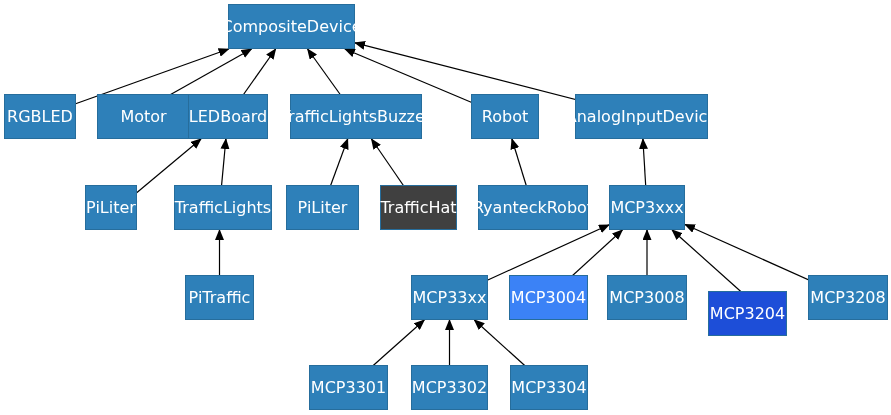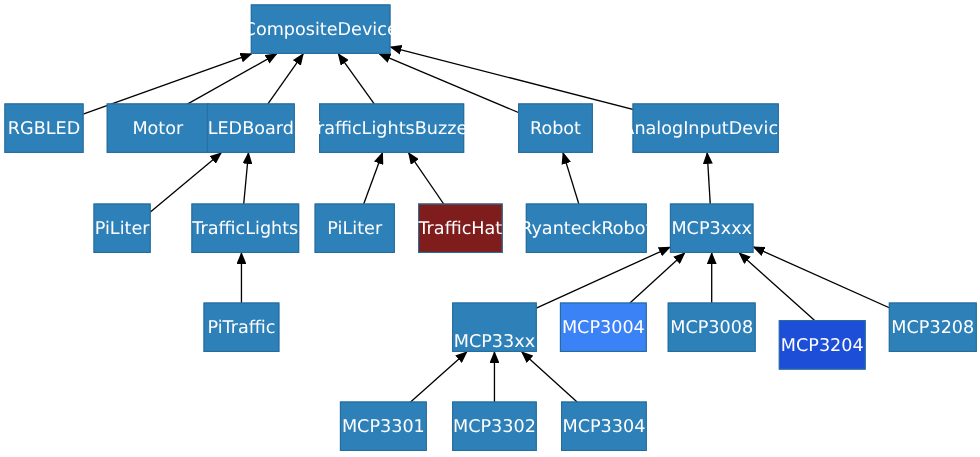--- a/index.html
+++ b/index.html
@@ -99,33 +99,33 @@
       </div>
       <div class="class-node" style="left: 85px; top: 185px; width: 52px; height: 45px; background: rgb(46, 128, 185); border: 1px solid rgb(38, 109, 156); color: rgb(255, 255, 255);">
         <span>PiLiter</span>
       </div>
       <div class="class-node" style="left: 174px; top: 185px; width: 98px; height: 45px; background: rgb(46, 128, 185); border: 1px solid rgb(38, 109, 156); color: rgb(255, 255, 255);">
         <span>TrafficLights</span>
       </div>
       <div class="class-node" style="left: 286px; top: 185px; width: 73px; height: 45px; background: rgb(46, 128, 185); border: 1px solid rgb(38, 109, 156); color: rgb(255, 255, 255);">
         <span>PiLiter</span>
       </div>
-      <div class="class-node" style="left: 380px; top: 185px; width: 77px; height: 45px; background: #7f1d1d; border: 1px solid rgb(38, 109, 156); color: rgb(255, 255, 255);">
+      <div class="class-node" style="left: 380px; top: 185px; width: 77px; height: 45px; background: #404040; border: 1px solid rgb(38, 109, 156); color: rgb(255, 255, 255);">
         <span>TrafficHat</span>
       </div>
       <div class="class-node" style="left: 478px; top: 185px; width: 110px; height: 45px; background: rgb(46, 128, 185); border: 1px solid rgb(38, 109, 156); color: rgb(255, 255, 255);">
         <span>RyanteckRobot</span>
       </div>
       <div class="class-node" style="left: 609px; top: 185px; width: 76px; height: 45px; background: rgb(46, 128, 185); border: 1px solid rgb(38, 109, 156); color: rgb(255, 255, 255);">
         <span>MCP3xxx</span>
       </div>
       <div class="class-node" style="left: 185px; top: 275px; width: 69px; height: 45px; background: rgb(46, 128, 185); border: 1px solid rgb(38, 109, 156); color: rgb(255, 255, 255);">
         <span>PiTraffic</span>
       </div>
-      <div class="class-node" style="left: 411px; top: 275px; width: 77px; height: 45px; background: rgb(46, 128, 185); border: 1px solid rgb(38, 109, 156); color: rgb(255, 255, 255); align-items: flex-end;">
+      <div class="class-node" style="left: 411px; top: 275px; width: 77px; height: 45px; background: rgb(46, 128, 185); border: 1px solid rgb(38, 109, 156); color: rgb(255, 255, 255);">
         <span>MCP33xx</span>
       </div>
       <div class="class-node" style="left: 509px; top: 275px; width: 79px; height: 45px; background: #3b82f6; border: 1px solid rgb(38, 109, 156); color: rgb(255, 255, 255);">
         <span>MCP3004</span>
       </div>
       <div class="class-node" style="left: 607px; top: 275px; width: 80px; height: 45px; background: rgb(46, 128, 185); border: 1px solid rgb(38, 109, 156); color: rgb(255, 255, 255);">
         <span>MCP3008</span>
       </div>
       <div class="class-node" style="left: 708px; top: 291px; width: 79px; height: 45px; background: #1d4ed8; border: 1px solid rgb(38, 109, 156); color: rgb(255, 255, 255);">
         <span>MCP3204</span>

